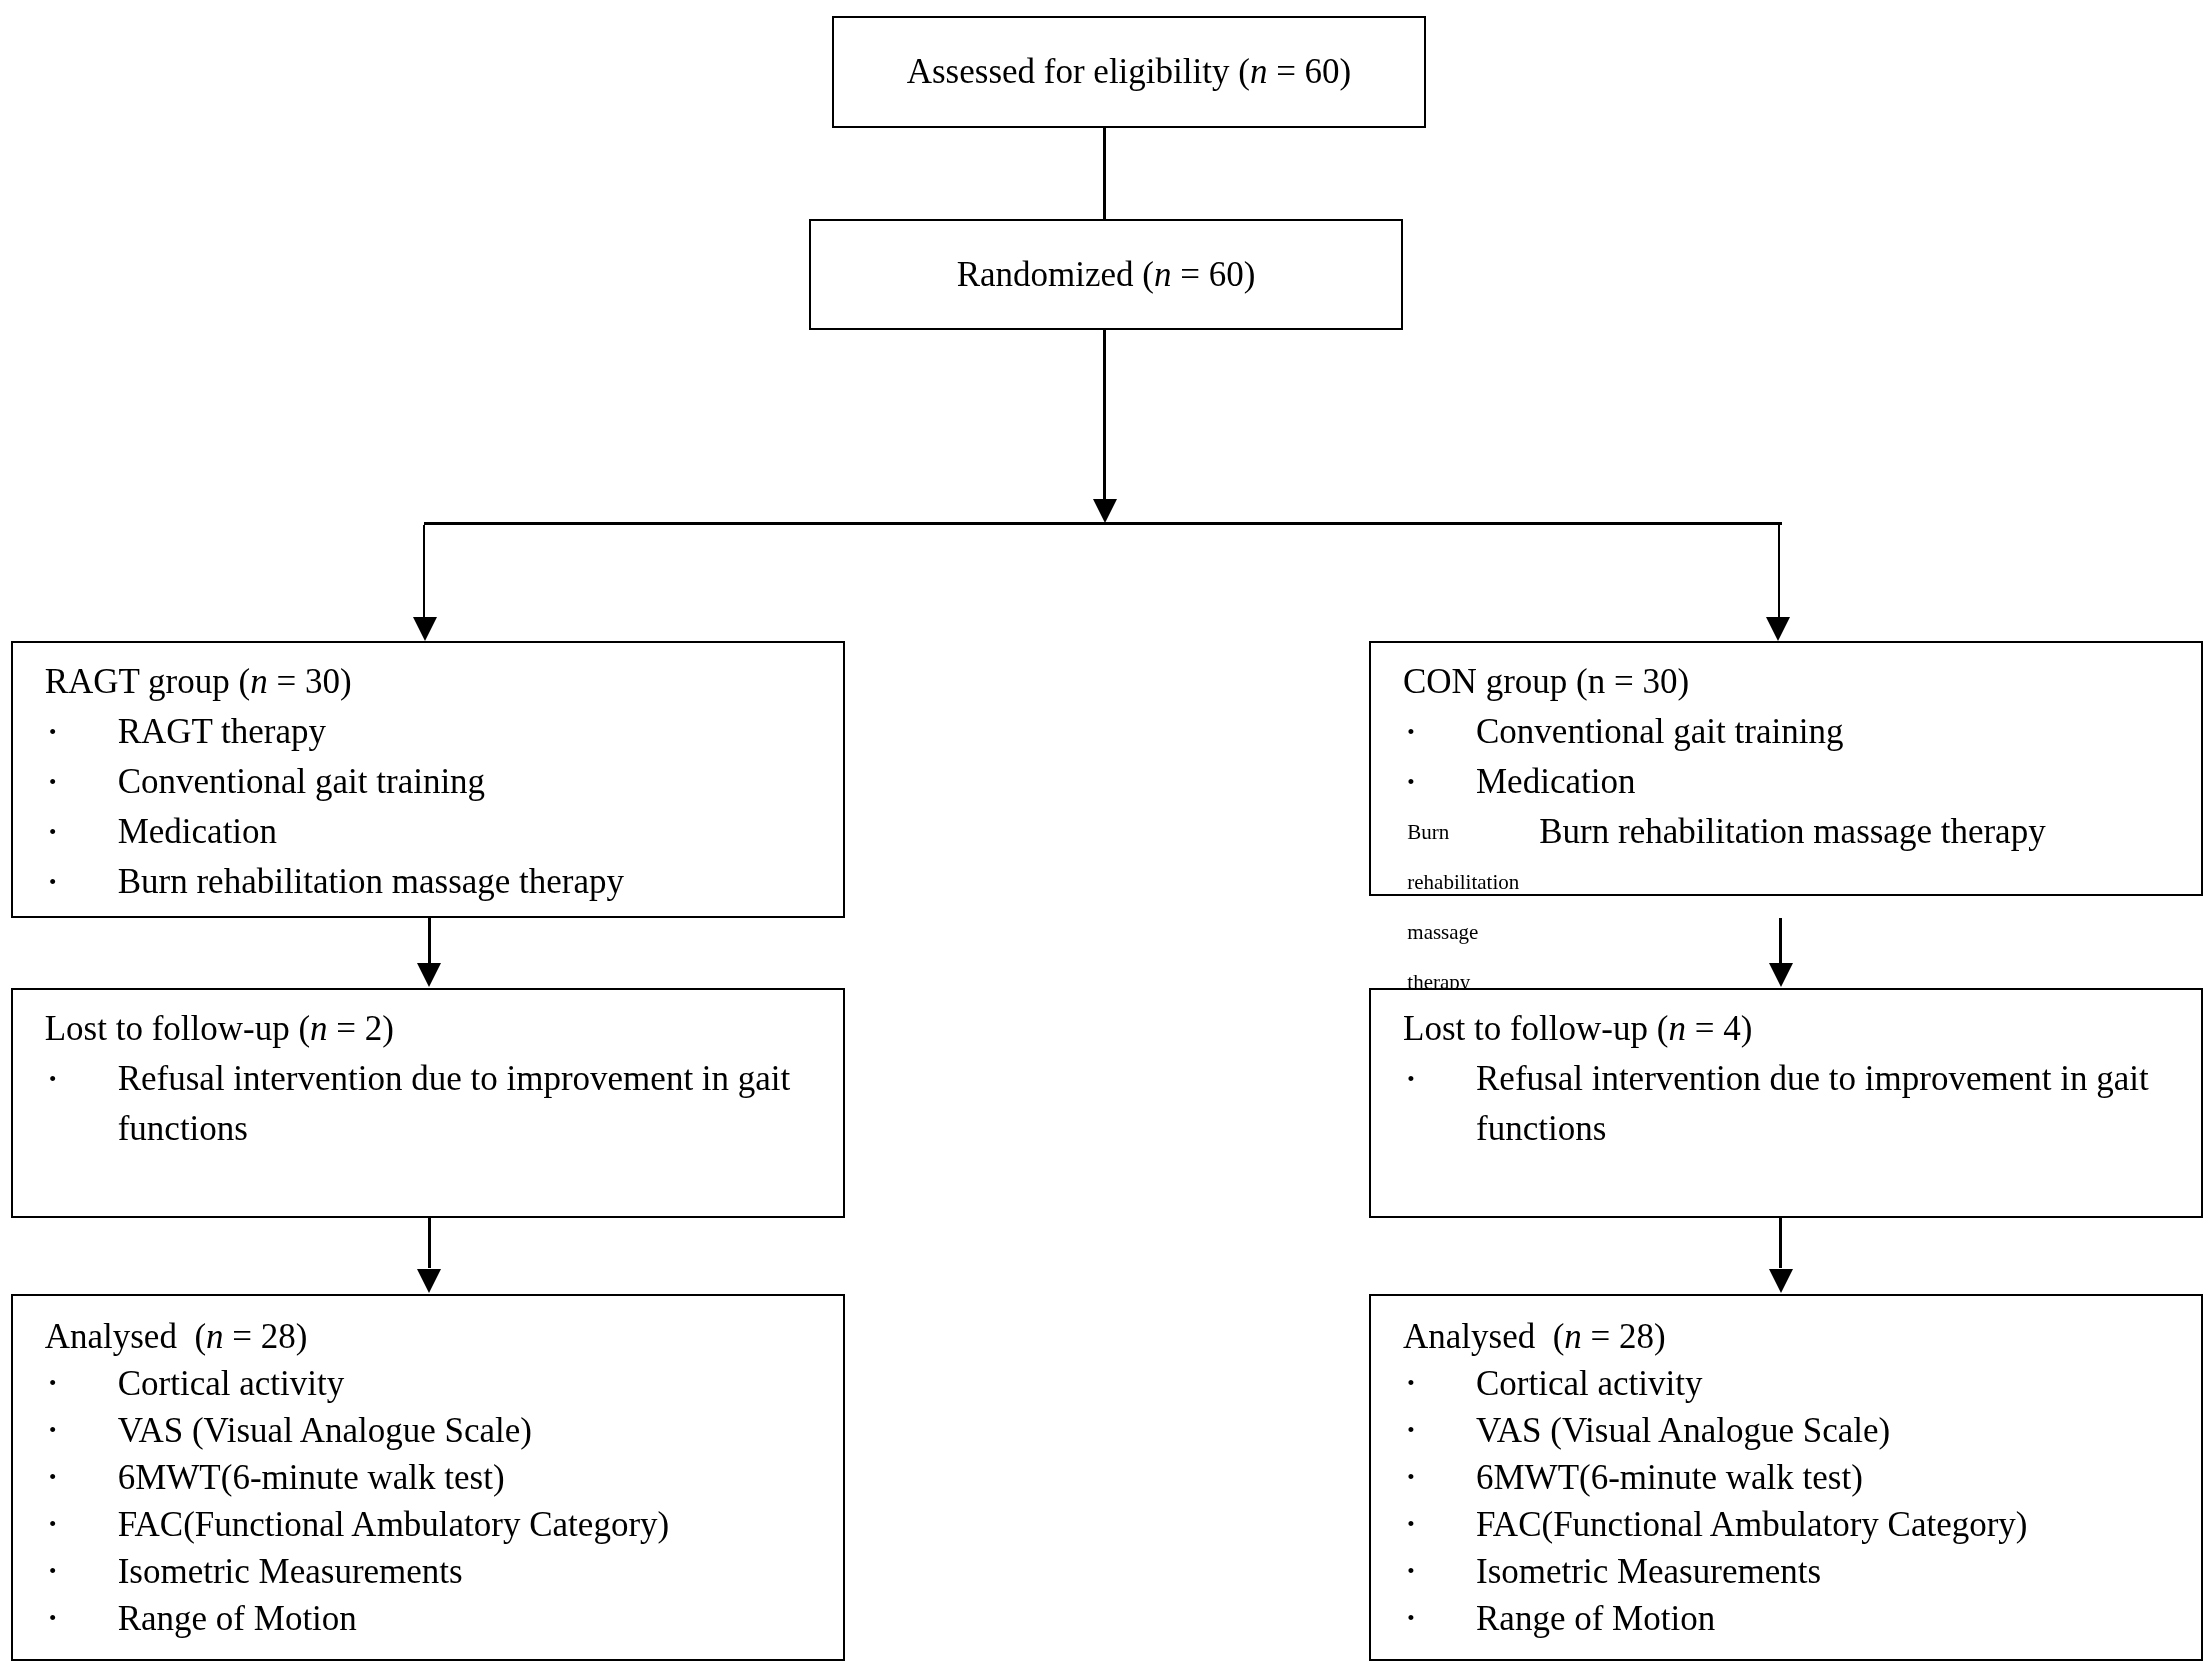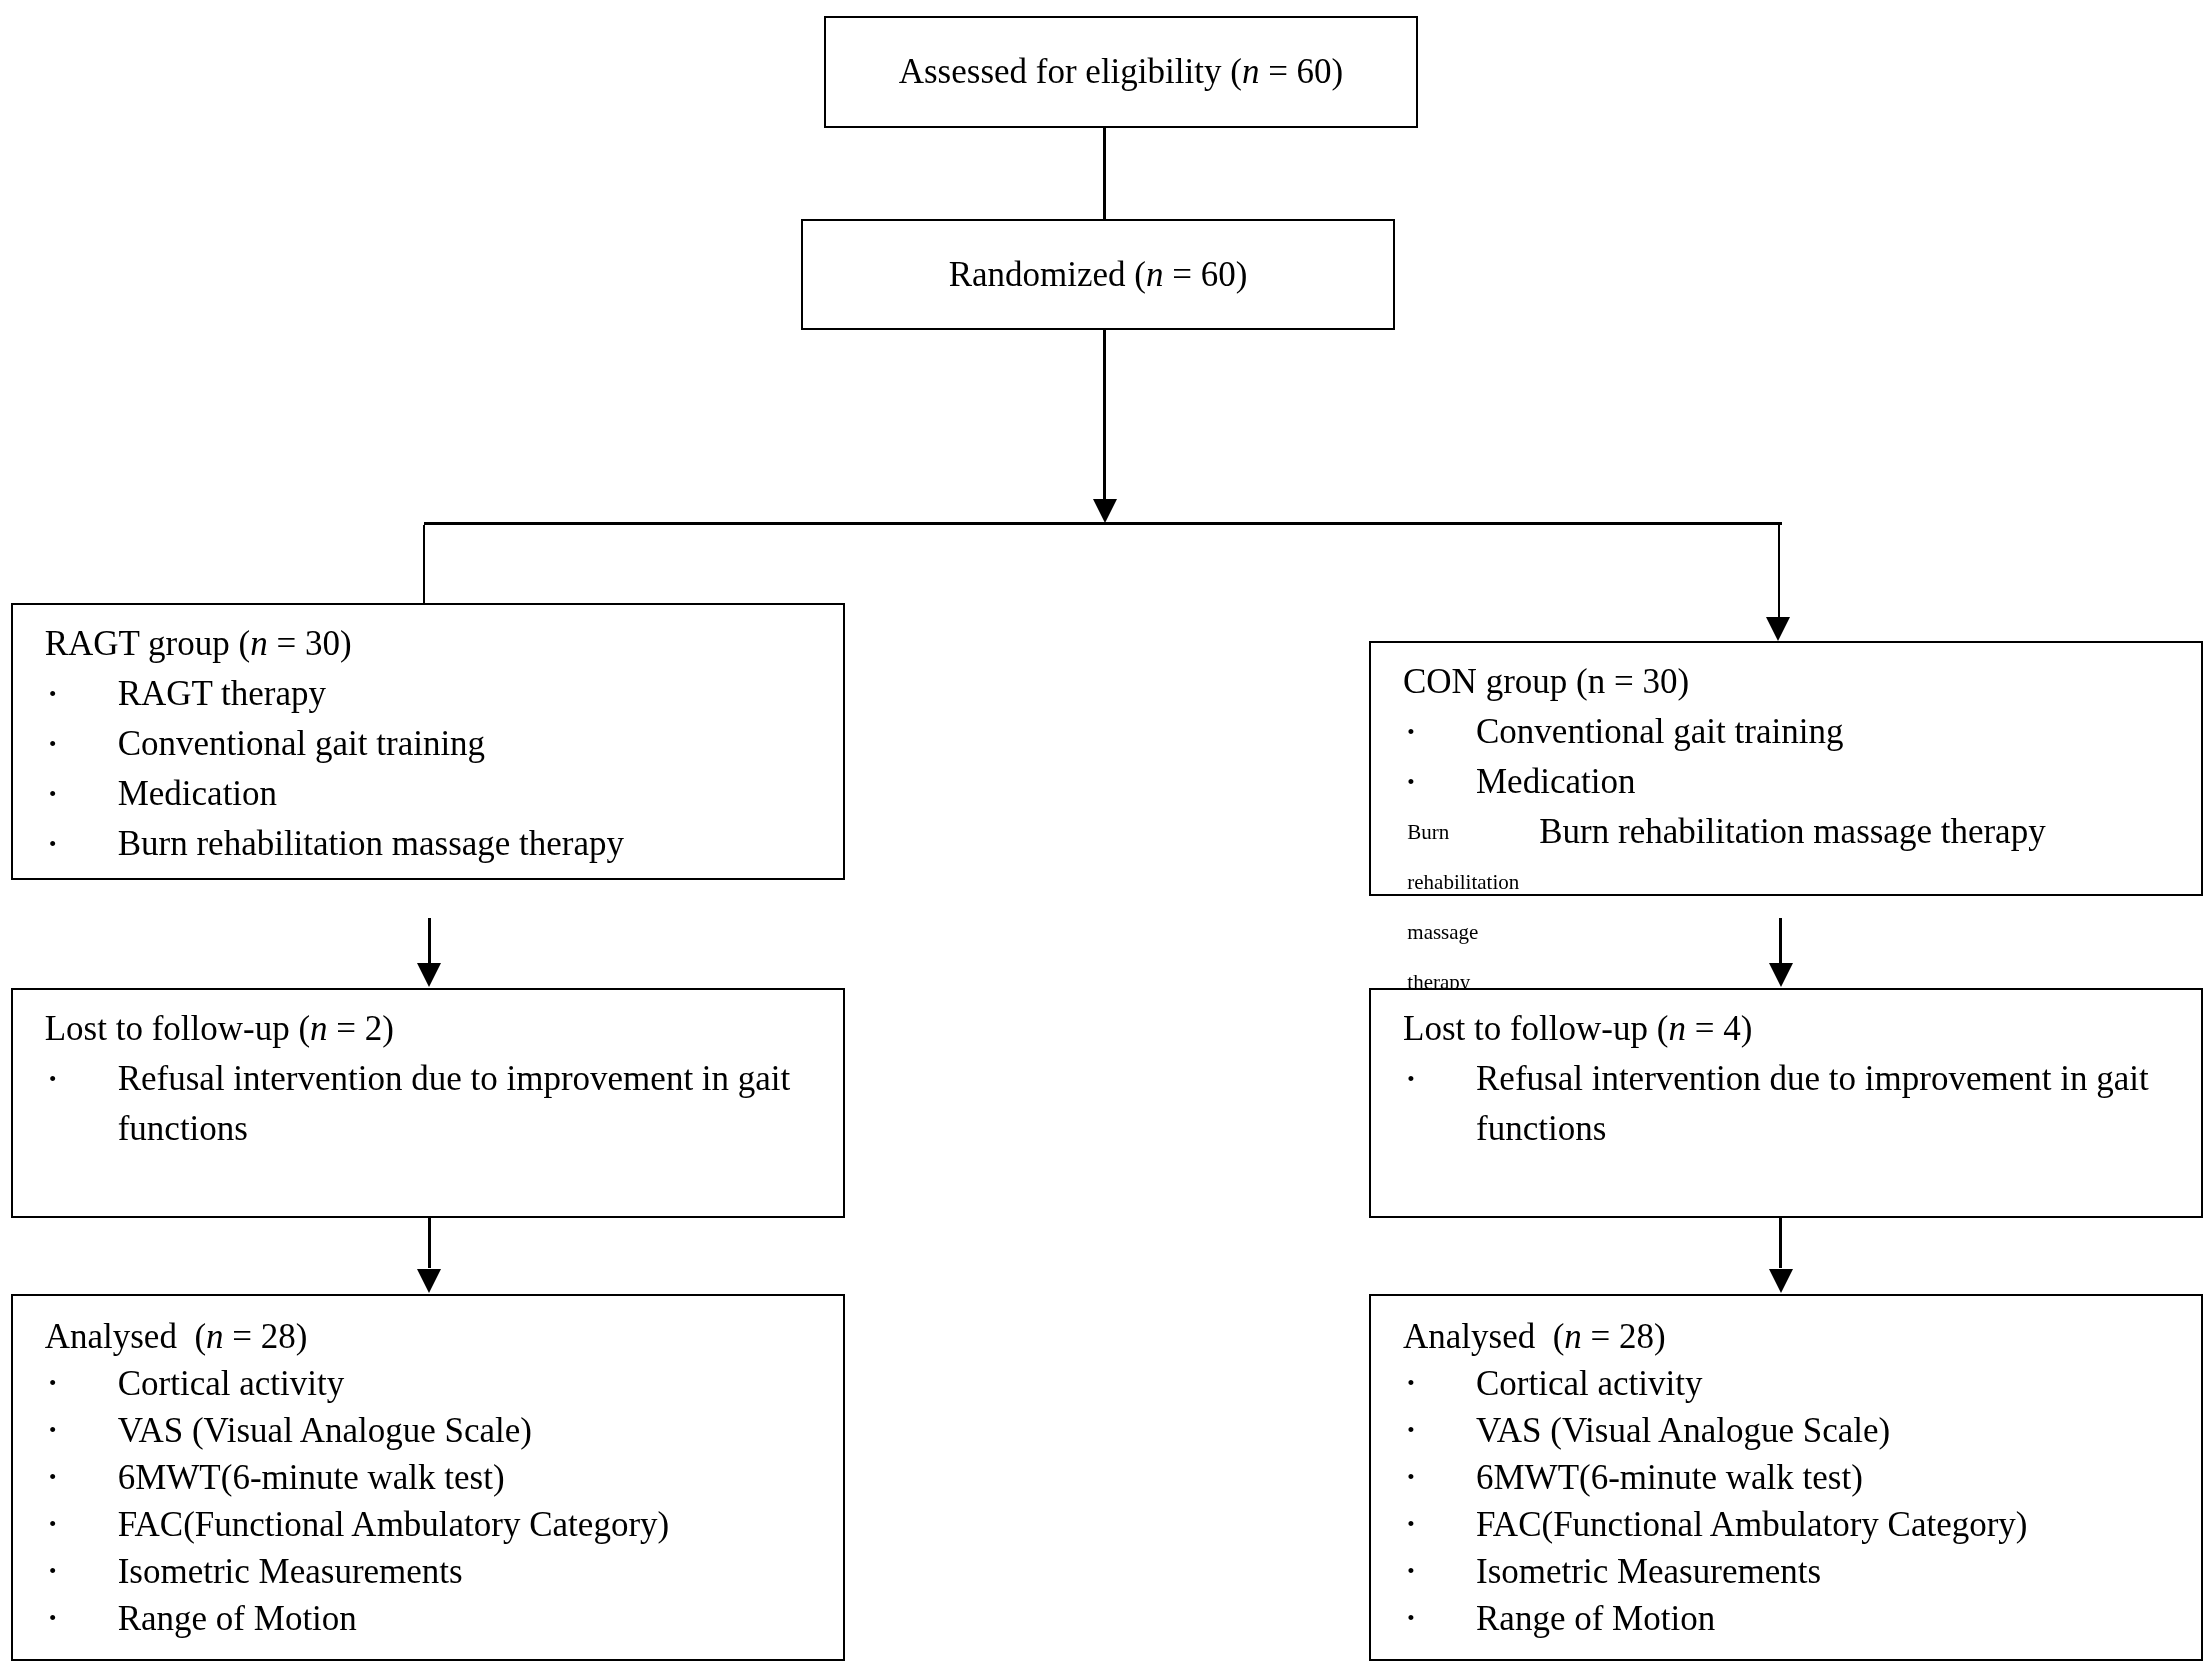--- a/index.html
+++ b/index.html
@@ -17,20 +17,21 @@
     position: absolute;
     border: 2.8px solid #000000;
     background: #ffffff;
     box-sizing: border-box;
   }
   .box-center {
     display: flex;
     align-items: center;
     justify-content: center;
     text-align: right;
+    margin-left: 8px;
   }
   .box-list { padding: 14px 10.7px 0 32px; }
   .box-lost { }
   .box-group { line-height: 50px; }
   .box-lostline { line-height: 50px; }
   .box-analysed { padding-top: 17px; line-height: 47px; }
   .title { white-space: pre; }
   .title span { white-space: pre; }
   .it { font-style: italic; }
   .li { display: flex; align-items: flex-start; }
@@ -72,21 +73,21 @@
   <div class="arrowhead" style="left:1093px; top:499px;"></div>
 
   <div class="hline" style="left:424px; top:522px; width:1358px; height:2.8px;"></div>
 
   <div class="vline" style="left:423px; top:525px; width:2.1px; height:92px;"></div>
   <div class="arrowhead" style="left:413px; top:617px;"></div>
 
   <div class="vline" style="left:1778px; top:525px; width:2.1px; height:92px;"></div>
   <div class="arrowhead" style="left:1766px; top:617px;"></div>
 
-  <div class="box box-list box-group" style="left:10.7px; top:603px; width:834px; height:277px;">
+  <div class="box box-list box-group" style="left:10.7px; top:641px; width:834px; height:277px;">
     <div class="title"><span>RAGT group (</span><span class="it">n</span><span> = 30)</span></div>
     <div class="li">
       <span class="bullet">•</span>
       <span class="li-text">RAGT therapy</span>
     </div>
     <div class="li">
       <span class="bullet">•</span>
       <span class="li-text">Conventional gait training</span>
     </div>
     <div class="li">

